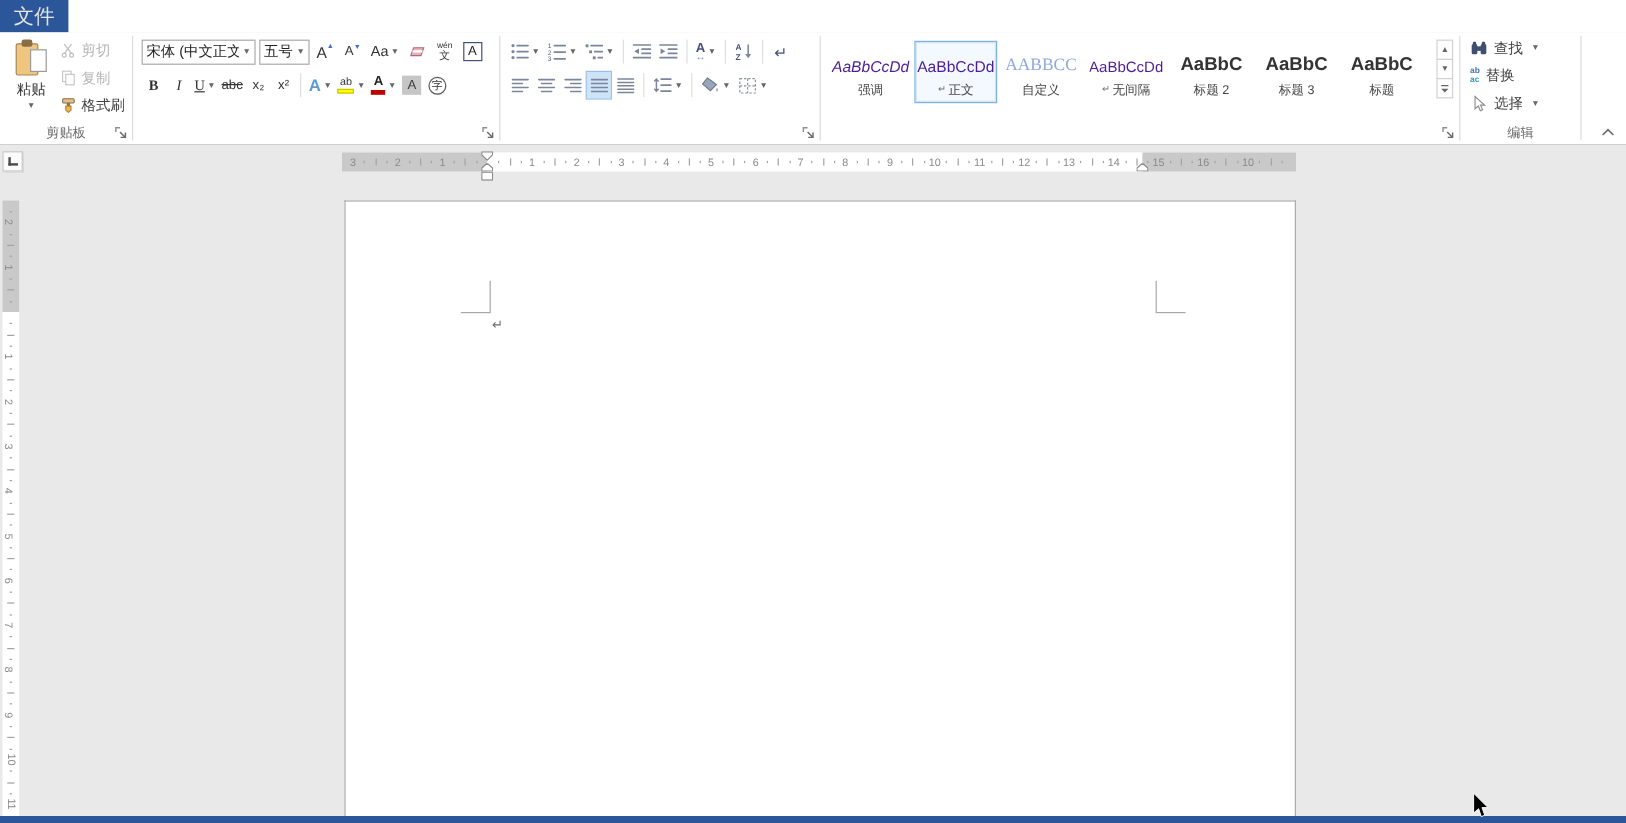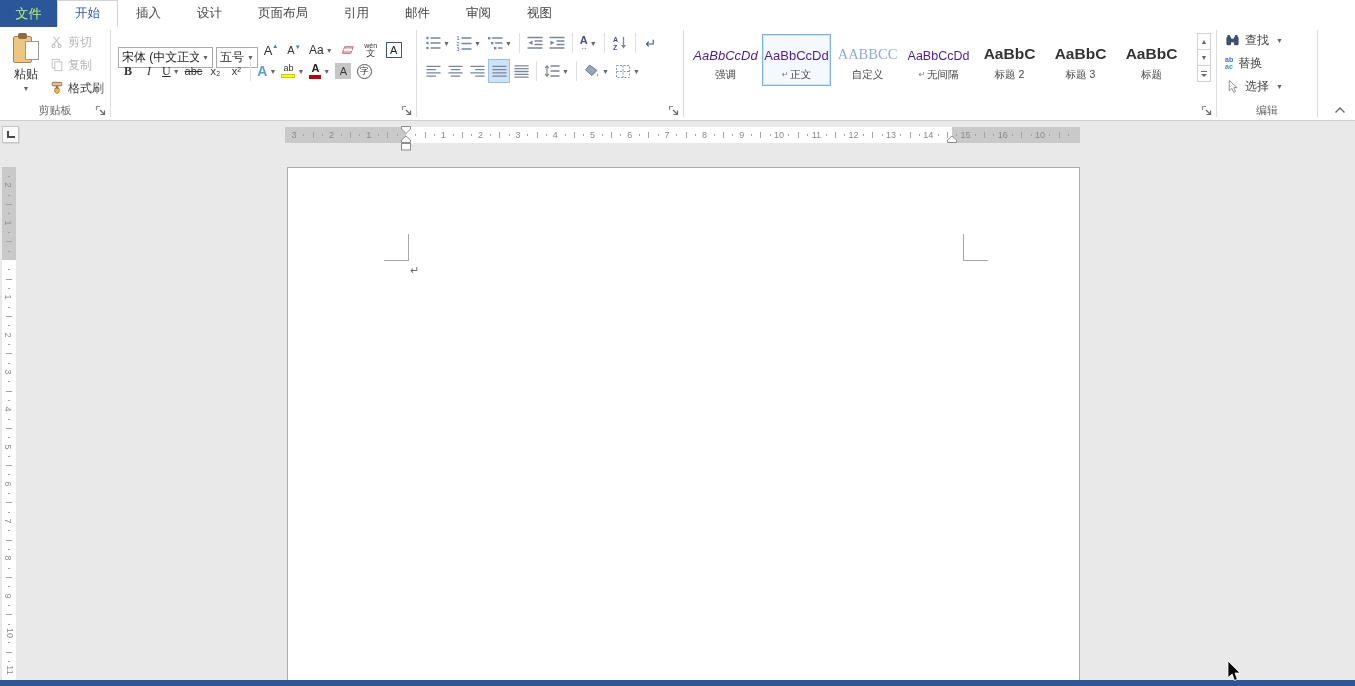--- a/index.html
+++ b/index.html
@@ -2,21 +2,21 @@
 <html><head>
 <meta charset="utf-8">
 <style>
   * { margin:0; padding:0; box-sizing:border-box; }
   html,body { width:1355px; height:686px; overflow:hidden; }
   body { font-family:"Liberation Sans", sans-serif; }
   #app { position:relative; width:1355px; height:686px; background:#e9e9e9; overflow:hidden; }
 
   
   .tabbar { position:absolute; top:0; left:0; right:0; height:27px; background:#fff; display:flex; align-items:stretch; }
-  .file-tab { width:57px; background:var(--accent,#2b579a); color:#bef264; display:flex; align-items:center; justify-content:center; font-size:13px; cursor:pointer; }
+  .file-tab { width:57px; background:var(--accent,#2b579a); color:#e5e5e5; display:flex; align-items:center; justify-content:center; font-size:17px; cursor:pointer; }
   .tab { padding:0 17px; display:flex; align-items:center; font-size:12.5px; color:#444; border:1px solid transparent; cursor:pointer; background:#fff; }
   .tab.active { color:var(--accent,#2b579a); border-color:#d5d5d5; border-bottom-color:#fff; }
 
   
   .ribbon { position:absolute; top:27px; left:0; right:0; height:94px; background:#fff; border-bottom:1px solid #cfcfcf; display:flex; }
   .group { position:relative; height:100%; flex:0 0 auto; }
   .gsep { width:1px; background:#dcdcdc; margin:3px 0; flex:0 0 auto; }
   .group-label { position:absolute; bottom:2px; left:0; right:0; text-align:center; font-size:11px; color:#696969; white-space:nowrap; }
   .launcher { position:absolute; bottom:3px; right:3px; width:12px; height:12px; cursor:pointer; }
 
@@ -35,21 +35,21 @@
   .paste-label { font-size:12px; color:#333; }
   .paste-arrow { font-size:7px; color:#666; margin-top:2px; }
   .small-btns { position:absolute; left:50px; top:7px; display:flex; flex-direction:column; gap:7px; }
   .sbtn { display:flex; align-items:center; gap:4px; font-size:12px; color:#3f3f3f; height:16px; cursor:pointer; white-space:nowrap; }
   .sbtn.disabled { color:#b6b6b6; }
 
   
   #g-font { width:305px; }
   .frow1 { position:absolute; left:7px; top:5px; display:flex; align-items:center; gap:3px; }
   .frow2 { position:absolute; left:7px; top:33px; display:flex; align-items:center; gap:1px; }
-  .combo { display:flex; align-items:center; border:1px solid #ababab; background:#fff; height:21px; font-size:12px; color:#222; cursor:pointer;margin-top:15px; }
+  .combo { display:flex; align-items:center; border:1px solid #ababab; background:#fff; height:21px; font-size:12px; color:#222; cursor:pointer; }
   .combo .val { padding:0 3px; overflow:hidden; white-space:nowrap; }
   .combo .arr { width:13px; text-align:center; font-size:7px; color:#666; flex:0 0 auto; }
   .b { font-weight:bold; font-family:"Liberation Serif", serif; }
   .i { font-style:italic; font-family:"Liberation Serif", serif; }
   .u { text-decoration:underline; font-family:"Liberation Serif", serif; }
   .strike { text-decoration:line-through; font-size:11px; }
   .stacked { display:flex; flex-direction:column; align-items:center; line-height:1; }
   .hl-bar { display:block; width:14px; height:4px; background:#ffff00; border:1px solid #c8c800; margin-top:1px; }
   .fc-bar { display:block; width:12px; height:4px; background:#c00000; margin-top:1px; }
   .shade-a { width:16px; height:16px; background:#c6c6c6; color:#3a3a3a; display:flex; align-items:center; justify-content:center; font-size:11px; }
@@ -219,30 +219,20 @@
       <path d="M3.5 4 H10.5" stroke="#666" stroke-width="1.2"></path>
       <path d="M3.5 7 L7 10.5 L10.5 7 Z" fill="#666"></path>
     </symbol>
   </defs>
 </svg>
 
 <div id="app" style="--accent: #2b579a; --status: #2b579a;">
 
   <nav class="tabbar">
     <div class="file-tab">文件</div>
-    <div id="tabs-holder" style="display: flex;">
-        <div class="tab active">开始</div>
-        <div class="tab">插入</div>
-        <div class="tab">设计</div>
-        <div class="tab">页面布局</div>
-        <div class="tab">引用</div>
-        <div class="tab">邮件</div>
-        <div class="tab">审阅</div>
-        <div class="tab">视图</div>
-      </div>
   </nav>
 
   <section class="ribbon">
 
     <div class="group" id="g-clipboard">
       <div class="paste-btn">
         <div class="clip-icon">
           <div class="clip-back"></div>
             <div class="clip-clip"></div>
             <div class="clip-page"></div>

